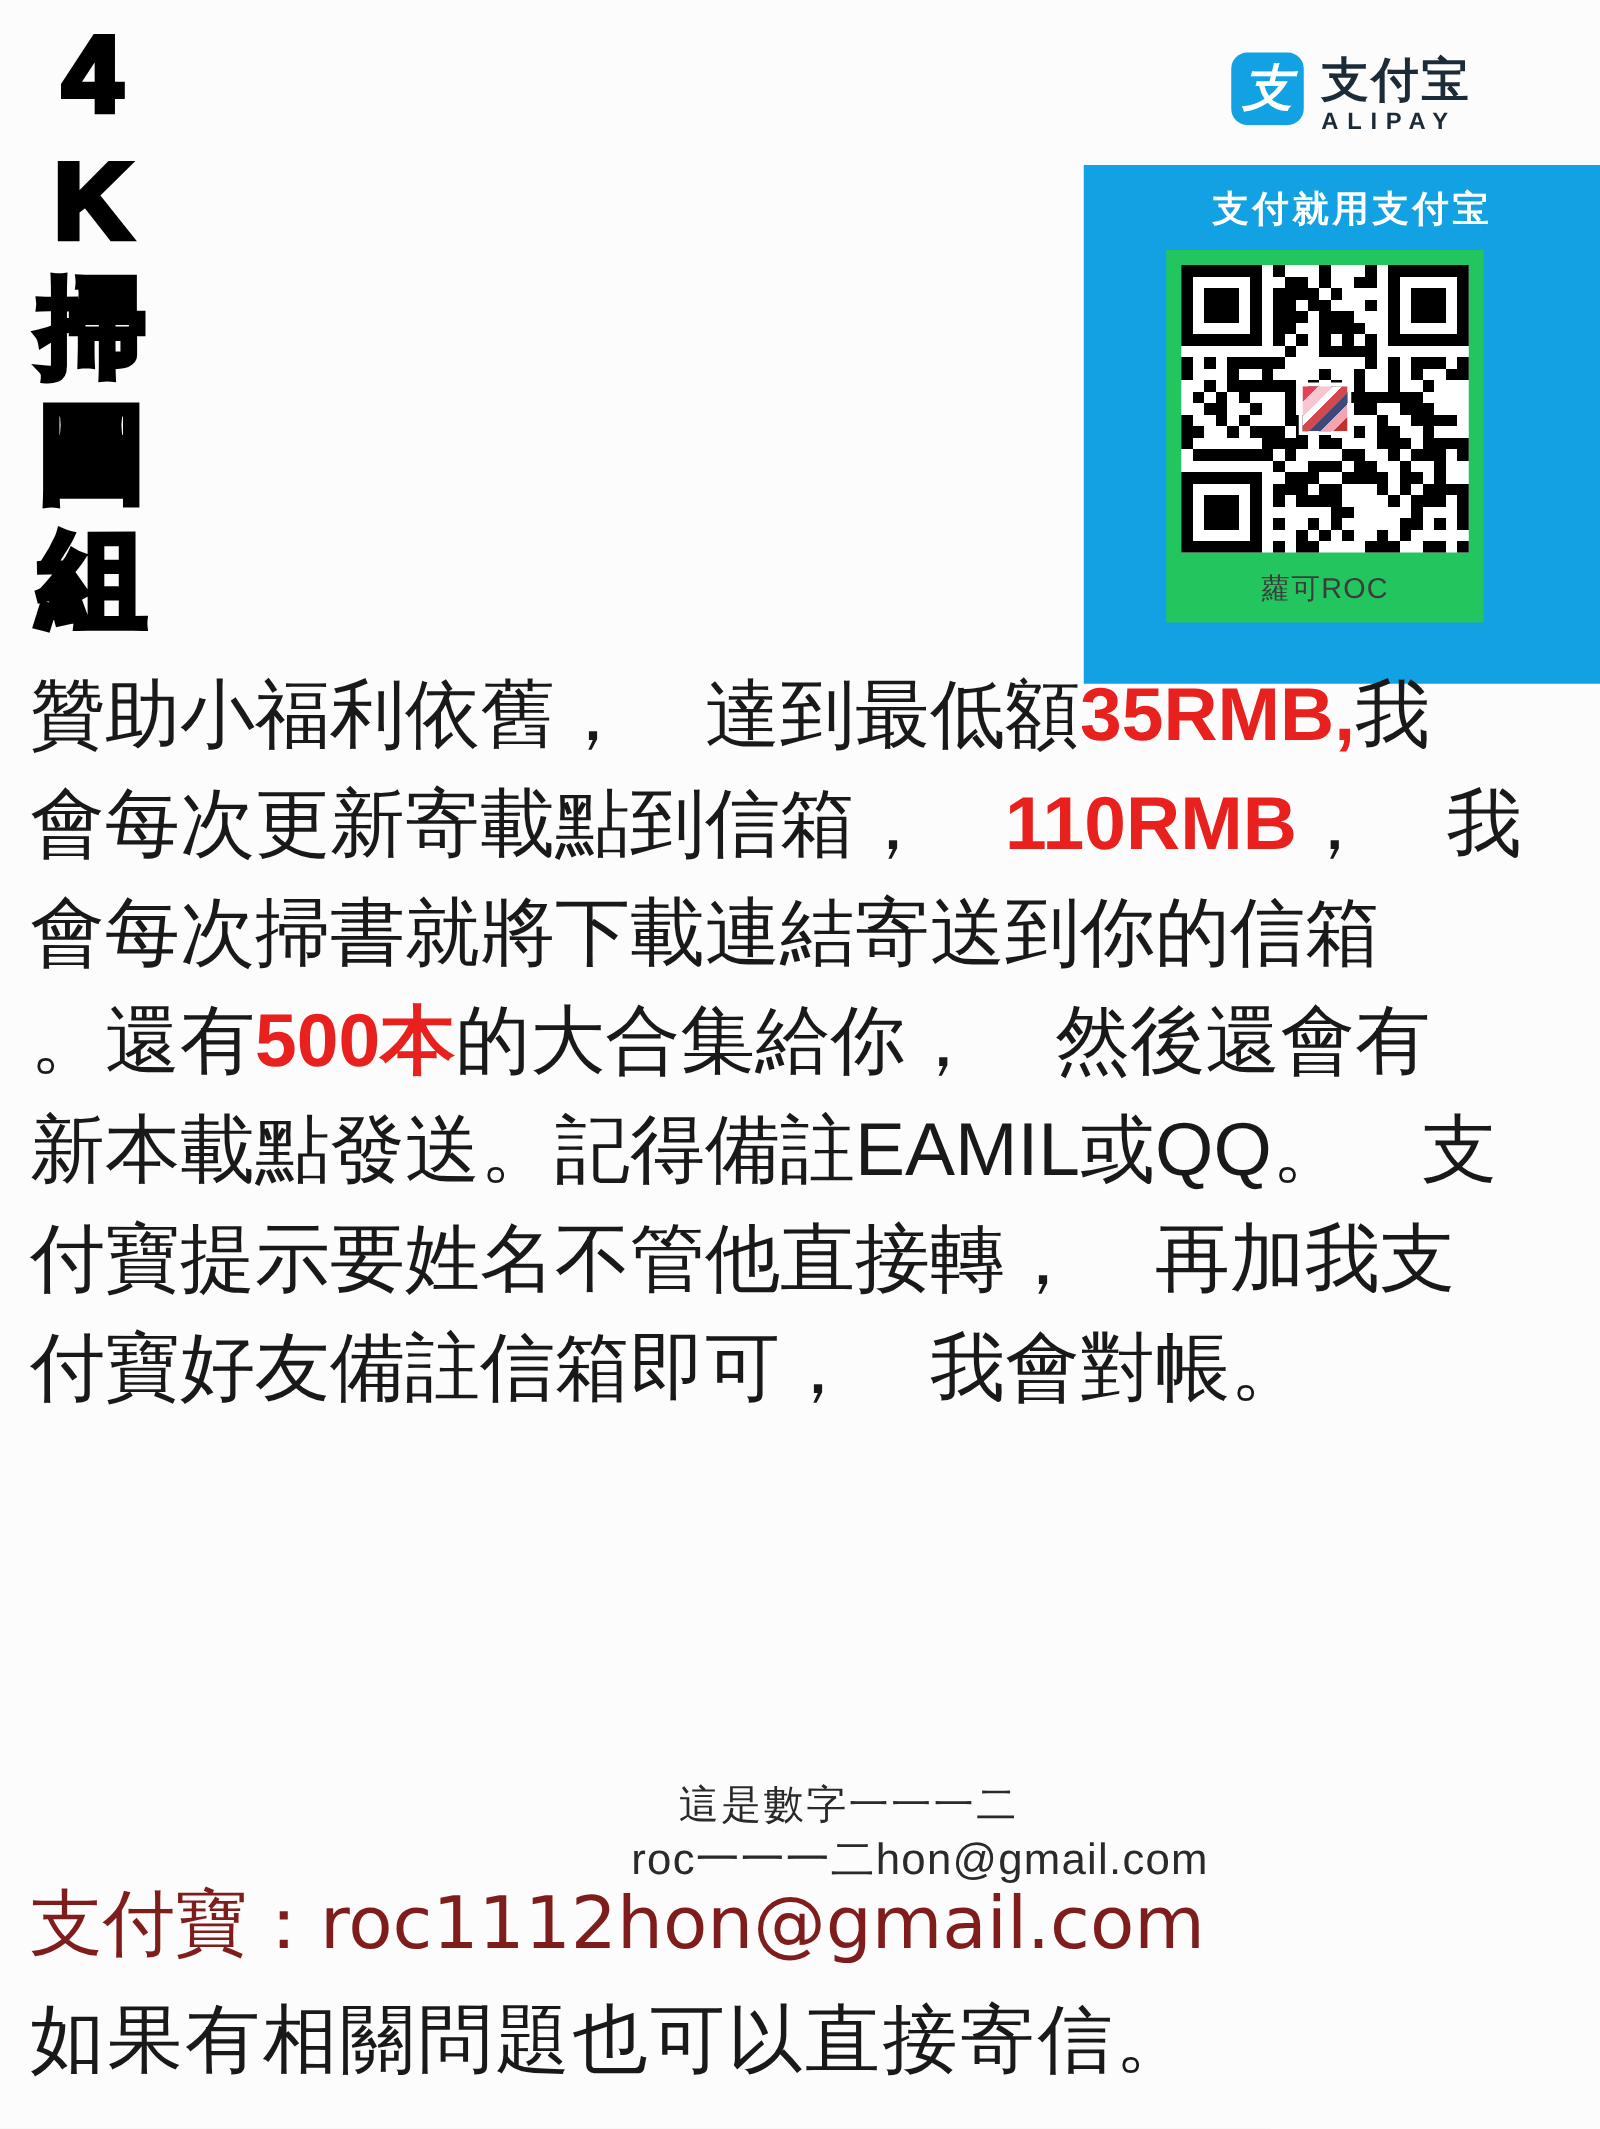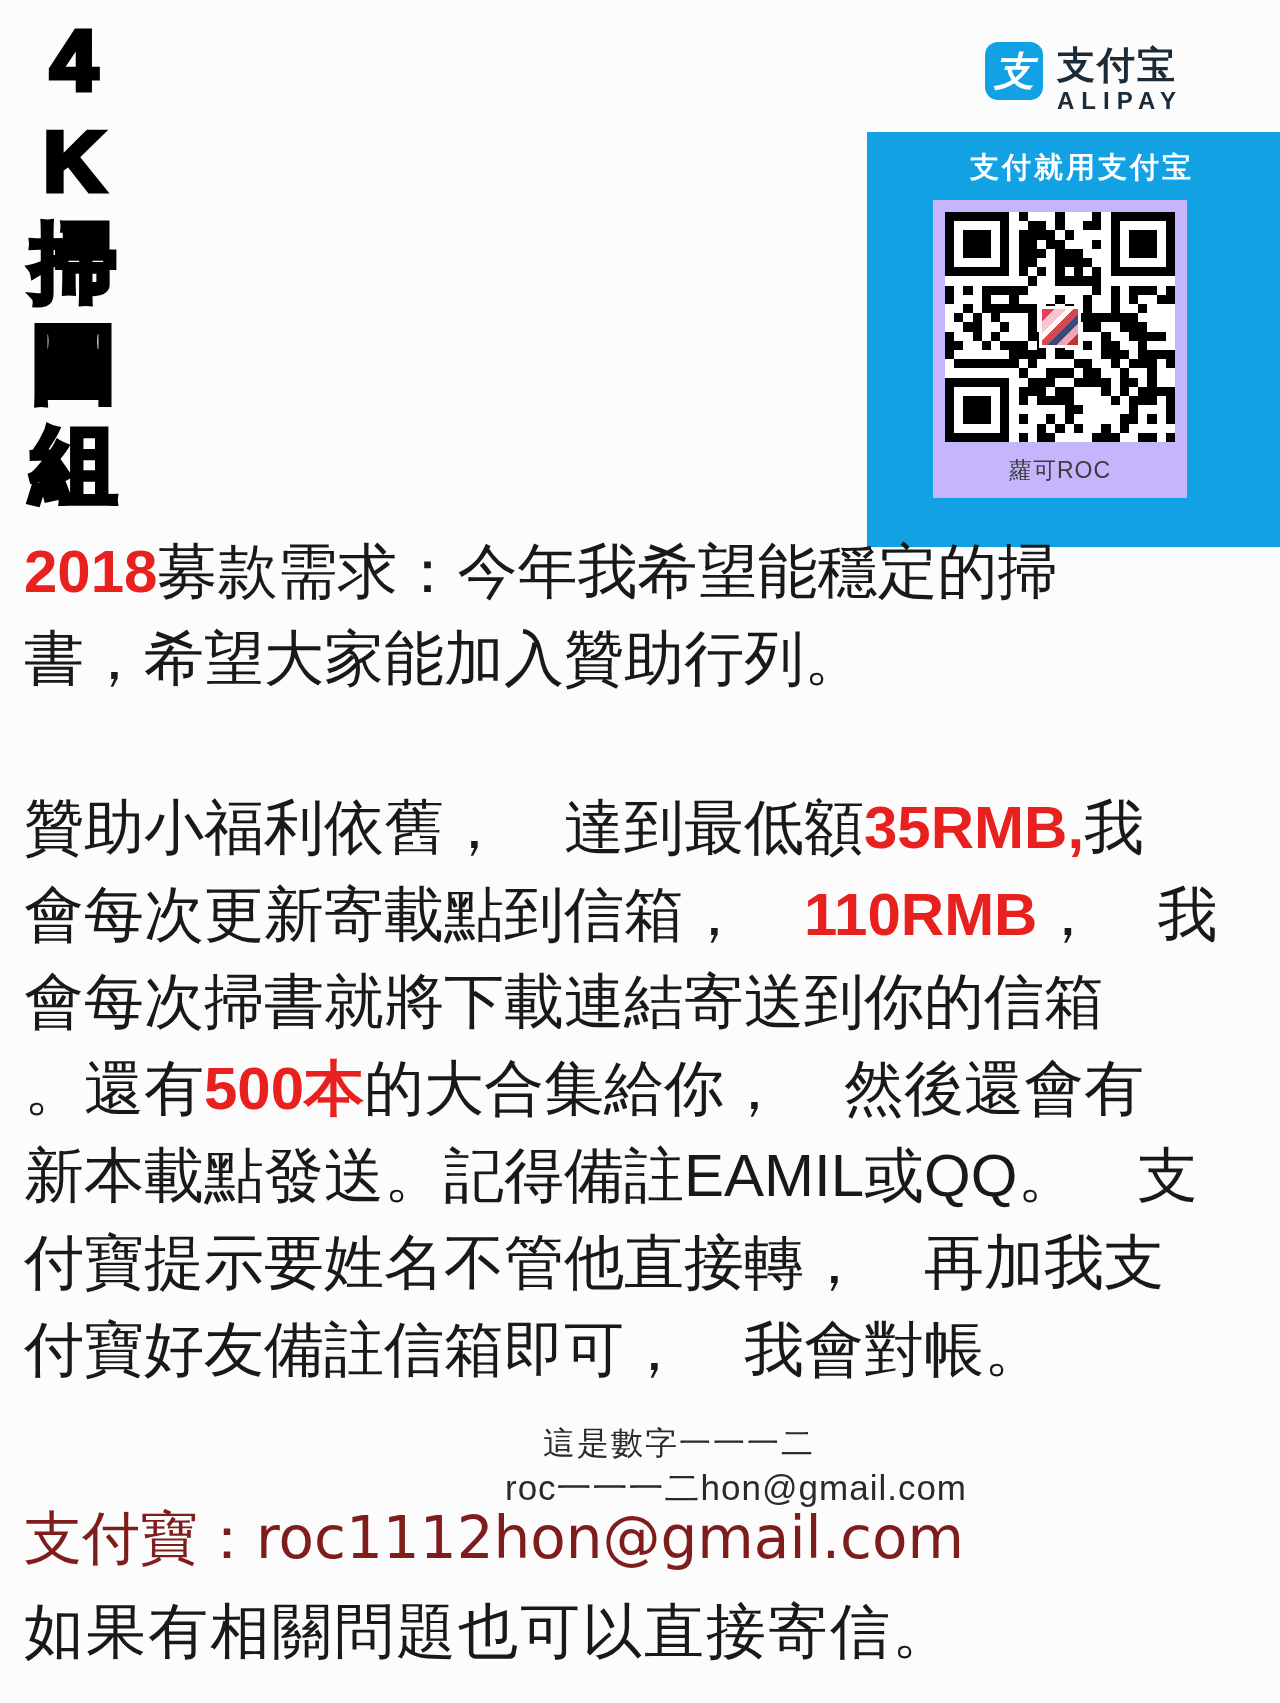--- a/index.html
+++ b/index.html
@@ -10,26 +10,26 @@
   .vtitle{position:absolute;left:22px;top:10px;width:104px;text-align:center;}
   .vtitle .ch{display:block;height:101px;line-height:101px;font-size:86px;font-weight:900;color:#000;
     -webkit-text-stroke:5px #000;letter-spacing:0;}
 
   
   .alipay-header{position:absolute;left:985px;top:42px;display:flex;align-items:flex-start;}
   .alipay-logo{width:58px;height:58px;border-radius:13px;background:var(--blue);display:flex;align-items:center;justify-content:center;}
   .alipay-logo span{color:#fff;font-size:40px;font-weight:700;font-style:italic;line-height:1;}
   .alipay-brand{margin-left:14px;padding-top:2px;}
   .brand-cn{font-size:38px;font-weight:700;color:#1c2b38;letter-spacing:2px;line-height:42px;}
-  .brand-en{font-size:24px;font-weight:600;color:#1c2b38;letter-spacing:7px;margin-top:1px;}
+  .brand-en{font-size:19px;font-weight:600;color:#1c2b38;letter-spacing:7px;margin-top:1px;}
 
   
   .blue-card{position:absolute;left:867px;top:132px;width:430px;height:415px;background:var(--blue);}
   .slogan{margin-top:16px;text-align:center;color:#fff;font-size:29px;font-weight:700;letter-spacing:3px;}
-  .qr-panel{position:absolute;left:66px;top:68px;width:254px;height:298px;background:#c4b5fd;}
+  .qr-panel{position:absolute;left:66px;top:68px;width:254px;height:298px;background:#22c55e;}
   .qr-panel svg{position:absolute;left:12px;top:12px;width:230px;height:230px;}
   .qr-avatar{position:absolute;left:106px;top:106px;width:42px;height:42px;border:3px solid #fff;box-sizing:border-box;
     background:
       linear-gradient(135deg, #e7405a 0 18%, #f7c6d0 18% 34%, #fff 34% 44%, #d4494f 44% 58%, #3b4a7a 58% 70%, #f2a5b0 70% 84%, #c2302e 84% 100%);}
   .qr-label{position:absolute;left:0;bottom:12px;width:100%;text-align:center;font-size:23px;color:#3c3c3c;letter-spacing:1px;}
 
   
   #body-text{position:absolute;left:24px;top:528px;width:1210px;font-size:60px;line-height:87px;color:#191919;}
   #body-text .para{margin:0 0 82px 0;}
   #body-text .para:last-child{margin-bottom:0;}
@@ -295,24 +295,20 @@
           <rect x="1" y="19" width="5" height="5" fill="#fff"></rect>
           <rect x="2" y="20" width="3" height="3" fill="#000"></rect>
         </svg>
       <div class="qr-avatar"></div>
       <div class="qr-label">蘿可ROC</div>
     </div>
   </div>
 
   <div id="body-text">
       <div class="para">
-        <div class="line"><span class="red">2018</span><span>募款需求：今年我希望能穩定的掃</span></div>
-        <div class="line"><span>書，希望大家能加入贊助行列。</span></div>
-      </div>
-      <div class="para">
         <div class="line"><span>贊助小福利依舊，　達到最低額</span><span class="red">35RMB,</span><span>我</span></div>
         <div class="line"><span>會每次更新寄載點到信箱，　</span><span class="red">110RMB</span><span>，　我</span></div>
         <div class="line"><span>會每次掃書就將下載連結寄送到你的信箱</span></div>
         <div class="line"><span>。還有</span><span class="red">500本</span><span>的大合集給你，　然後還會有</span></div>
         <div class="line"><span>新本載點發送。記得備註EAMIL或QQ。　支</span></div>
         <div class="line"><span>付寶提示要姓名不管他直接轉，　再加我支</span></div>
         <div class="line"><span>付寶好友備註信箱即可，　我會對帳。</span></div>
       </div>
     </div>
 

